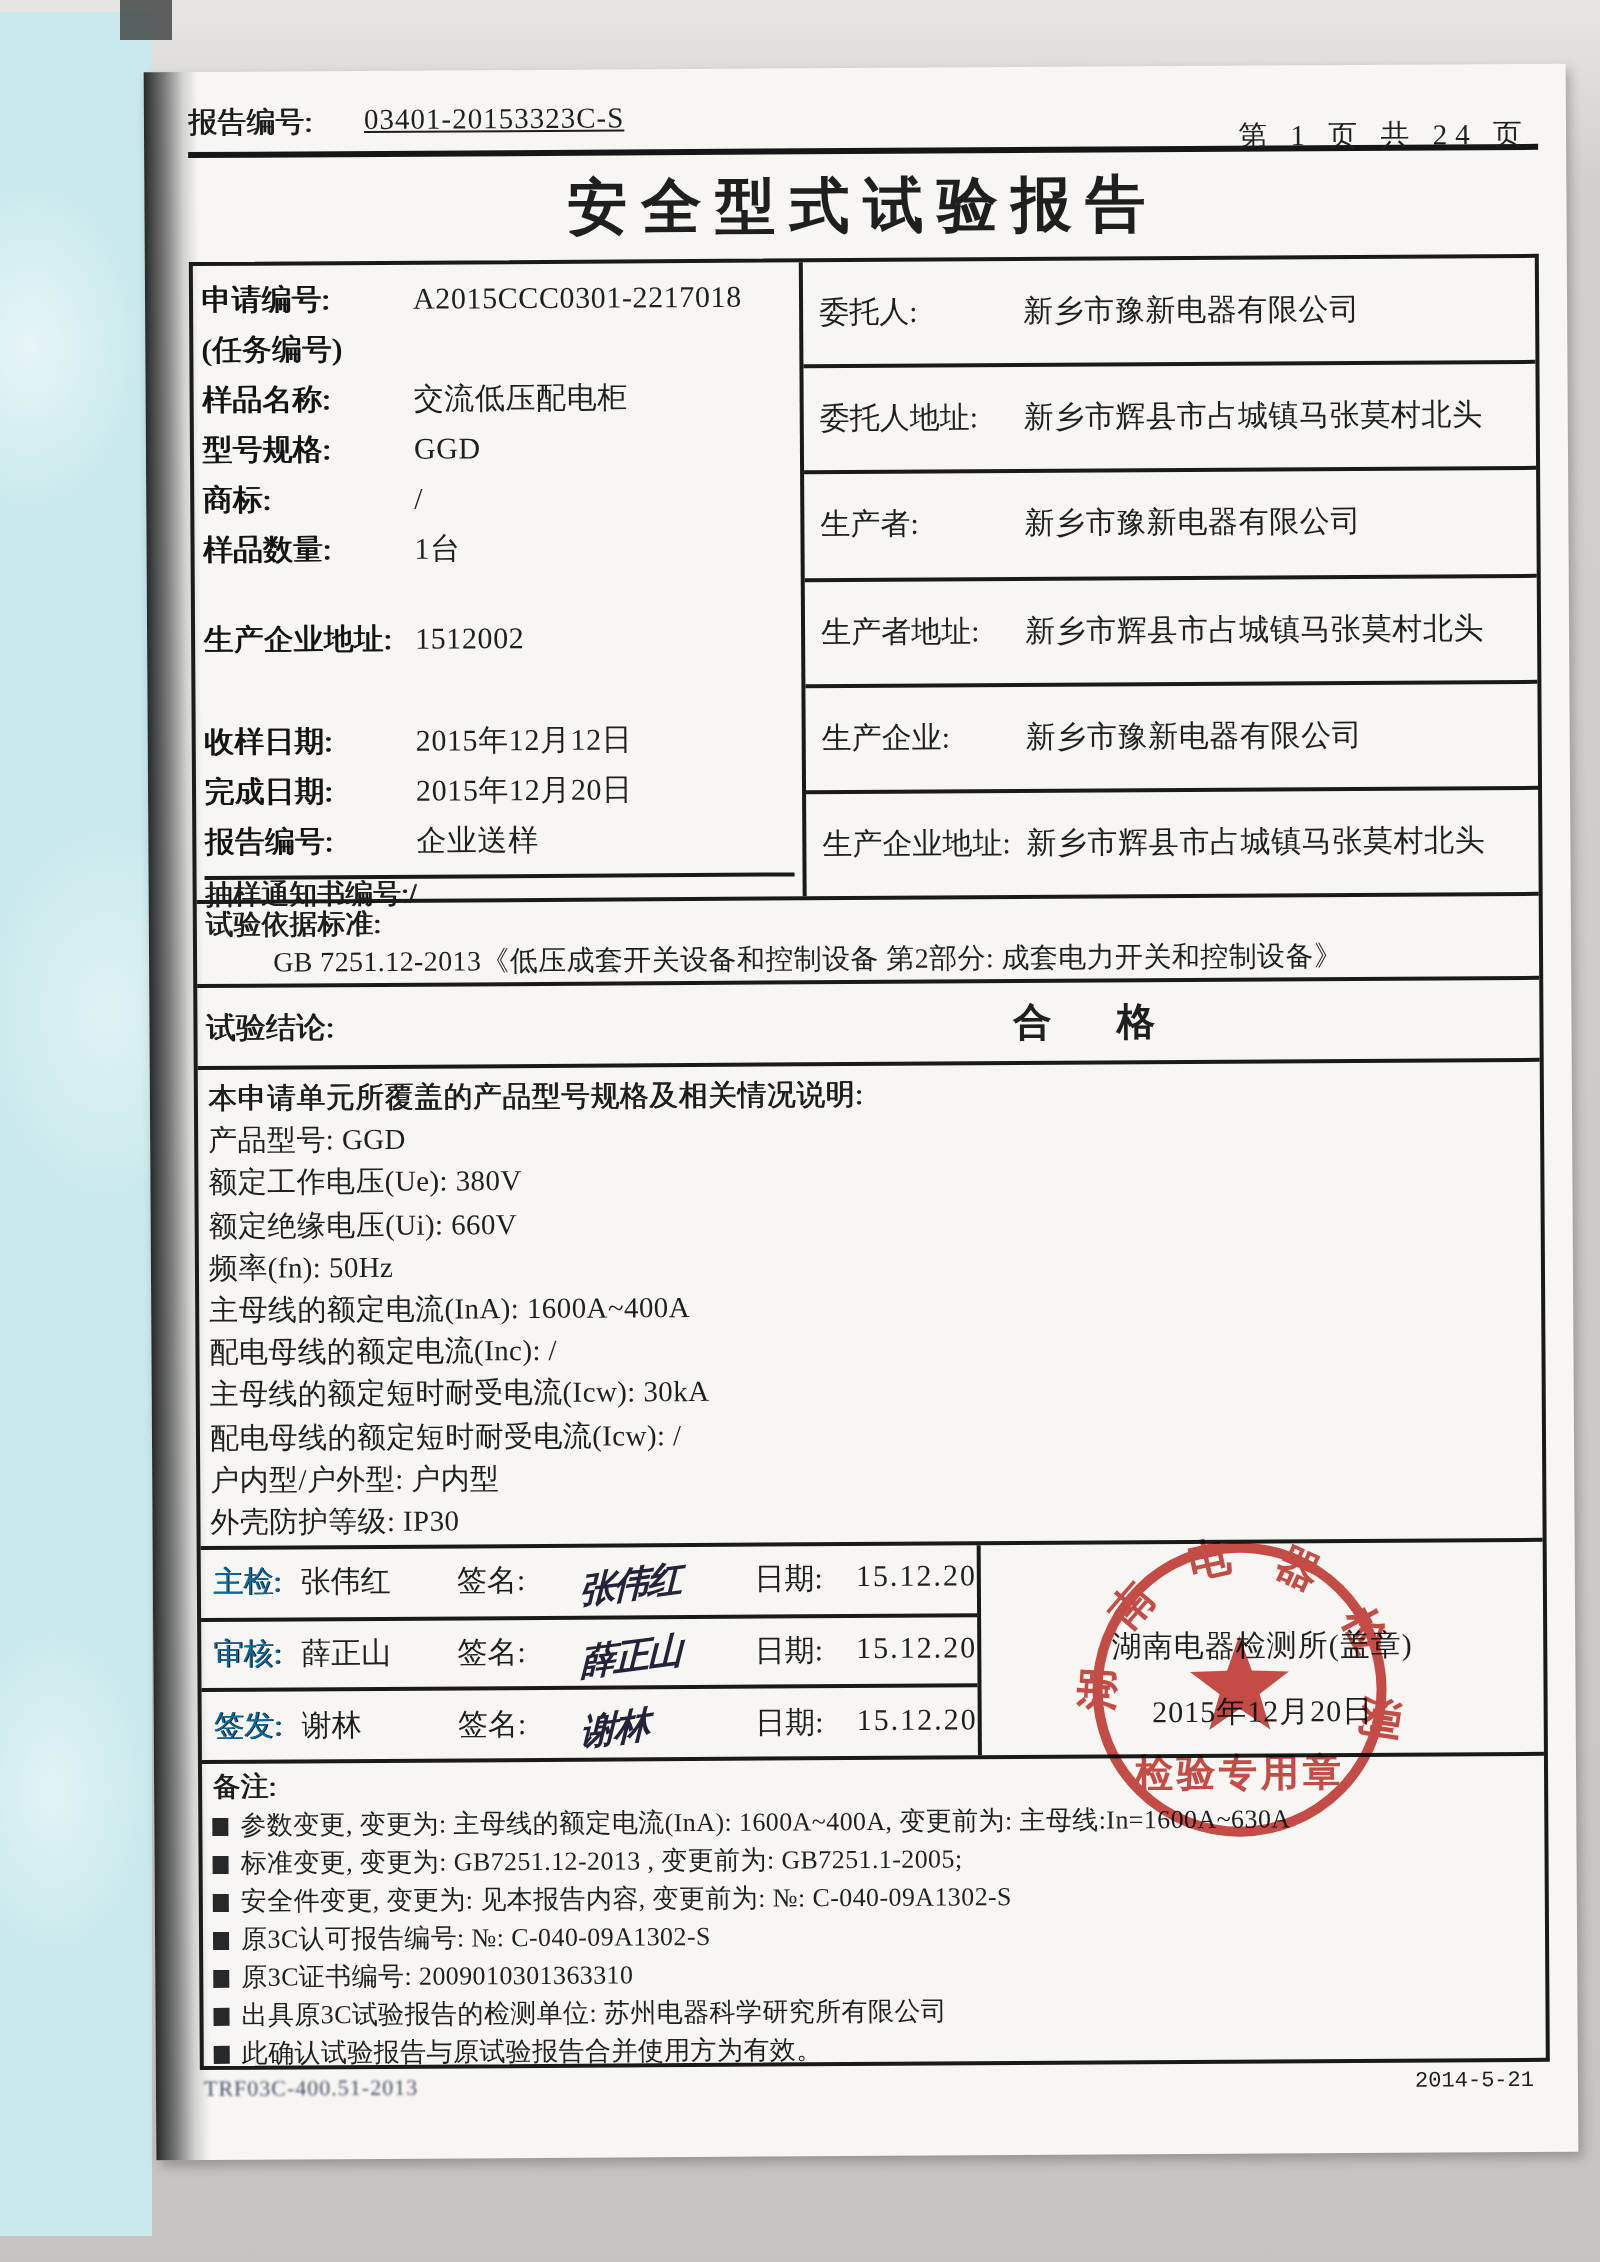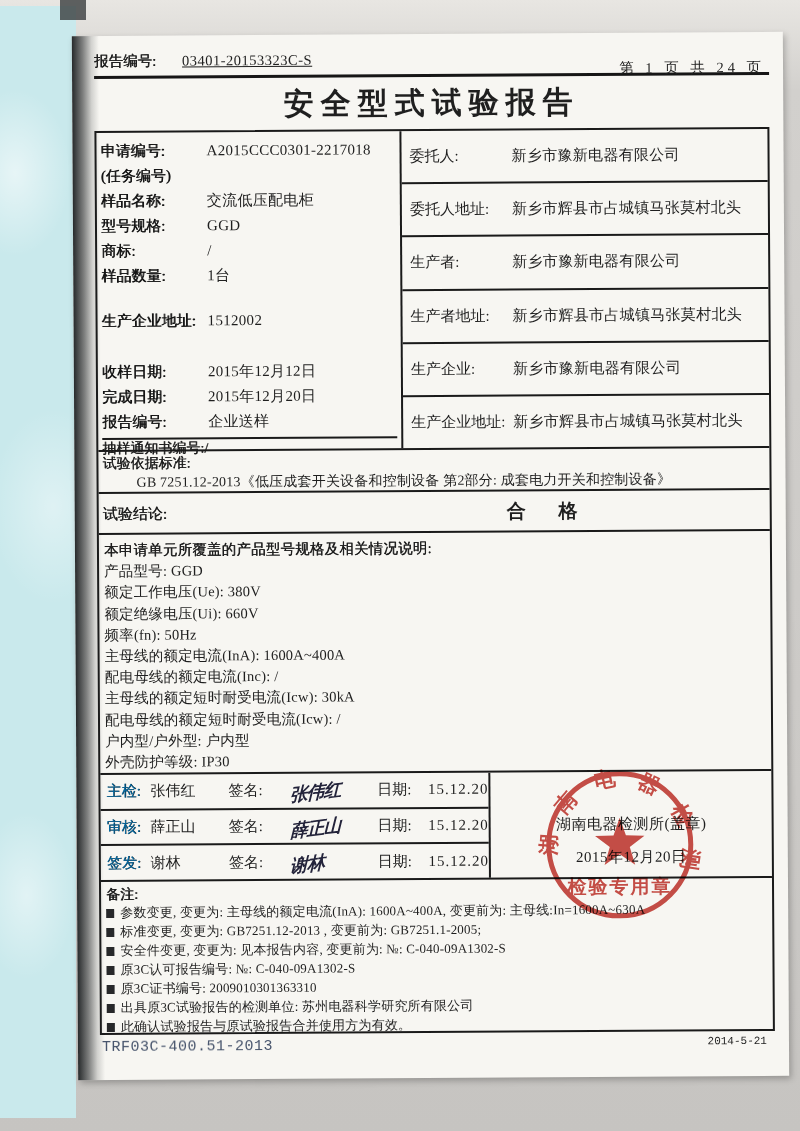--- a/index.html
+++ b/index.html
@@ -84,21 +84,21 @@
   .sig-right{flex:1;position:relative;text-align:center;font-size:15px;padding-top:36px;box-sizing:border-box;}
   .org-line{line-height:33px;letter-spacing:.5px;}
   
   .notes-sec{padding:4px 0 0 5px;}
   .notes-label{font-size:14px;line-height:17px;text-shadow:.6px 0 0 #151515;}
   .note-item{font-size:13px;line-height:19px;letter-spacing:.2px;display:flex;align-items:baseline;}
   .note-item::before{content:"";flex:0 0 auto;width:8px;height:9px;background:#27282a;
                      margin-right:6px;transform:translateY(1px);}
   
   .ftr{display:flex;justify-content:space-between;margin-top:4px;padding:0 8px 0 2px;}
-  .ftr-code{font-family:Liberation Mono, monospace;font-size:15px;color:#46536b;
+  .ftr-code{font-family:Liberation Serif, serif;font-size:11px;color:#46536b;
             letter-spacing:.5px;filter:blur(.4px);}
   .ftr-date{font-size:11px;font-family:Liberation Mono, monospace;}
   
   .stamp{position:absolute;left:457px;top:726px;width:172px;height:172px;z-index:6;
          opacity:.88;mix-blend-mode:multiply;pointer-events:none;}
 </style>
 </head>
 <body>
 
 <div class="cyan-strip"></div>

